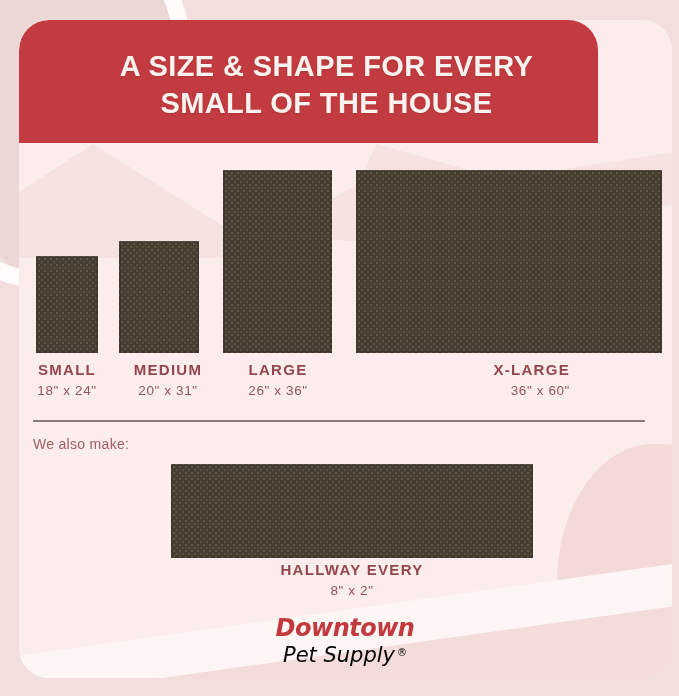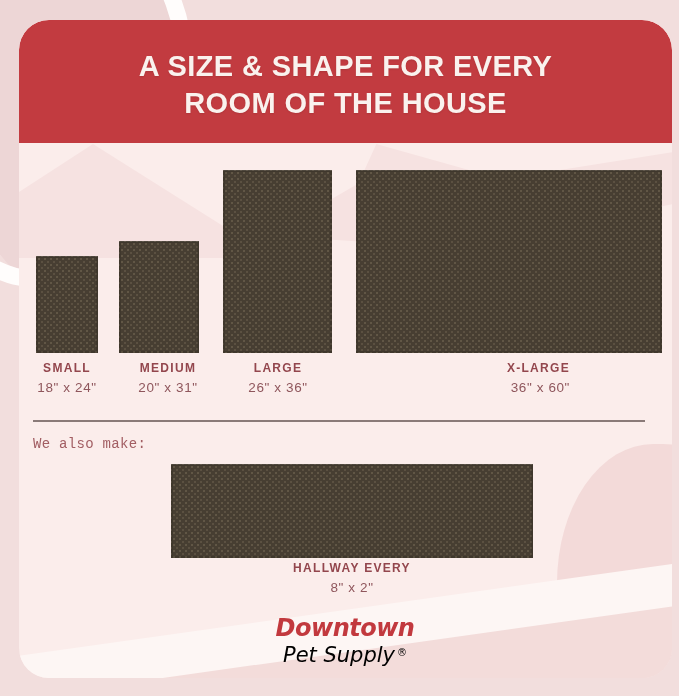--- a/index.html
+++ b/index.html
@@ -24,23 +24,23 @@
     clip-path:polygon(34% 0, 62% 34%, 100% 8%, 100% 58%, 52% 100%, 10% 88%, 30% 38%); }
   .deco-blob-right { left:538px; top:424px; width:210px; height:266px; background:#F3DAD9;
     border-radius:48% 52% 40% 60% / 55% 45% 60% 40%; }
   .deco-band-white { left:-40px; top:584px; width:820px; height:58px; background:#FDF6F4;
     transform:rotate(-8deg); border-radius:40px; }
   .deco-band-pink { left:-60px; top:628px; width:840px; height:84px; background:#F3DCDA;
     transform:rotate(-8deg); border-radius:50px; }
 
   
   .header {
-    position:absolute; left:0; top:0; width:653px; height:123px;
+    position:absolute; left:0; top:0; width:543px; height:123px;
     background:#C23B40; border-radius:30px 30px 0 0;
-    display:flex; align-items:center; justify-content:center;
+    display:flex; align-items:center; justify-content:center;padding-left:36px;
   }
   .header-title {
     color:#FAF2EE; font-weight:bold; font-size:29px; line-height:37px;
     text-align:center; letter-spacing:0.4px; margin-top:6px;
     text-shadow:0 1px 2px rgba(0,0,0,0.10);
   }
 
   
   .mat {
     position:absolute; background-color:#473E32;
@@ -51,31 +51,31 @@
     box-shadow: inset 0 0 0 2px rgba(0,0,0,0.10), inset 0 1px 0 rgba(255,255,255,0.10);
   }
   .mat-small  { left:17px;  top:236px; width:62px;  height:97px; }
   .mat-medium { left:100px; top:221px; width:80px;  height:112px; }
   .mat-large  { left:204px; top:150px; width:109px; height:183px; }
   .mat-xlarge { left:337px; top:150px; width:306px; height:183px; }
   .mat-runner { left:152px; top:444px; width:362px; height:94px; }
 
   
   .size-label { position:absolute; width:122px; text-align:center; top:341px; }
-  .size-name { font-size:12px; font-weight:bold; letter-spacing:1.3px; color:#93464D; }
+  .size-name { font-size:15px; font-weight:bold; letter-spacing:1.3px; color:#93464D; }
   .size-dims { font-size:13.5px; letter-spacing:0.6px; color:#8F565C; margin-top:5px; }
   .label-small  { left:-13px; }
   .label-medium { left:88px; }
   .label-large  { left:198px; }
   .label-xlarge { left:429px;text-align:right; }
   .label-runner { position:absolute; left:233px; width:200px; top:541px; text-align:center; }
 
   
   .divider { position:absolute; left:14px; top:400px; width:612px; height:1.5px; background:#8A7A78; }
-  .also-make { position:absolute; left:14px; top:416px; font-size:14px; color:#A25E63; letter-spacing:0.3px;font-family:Liberation Mono, monospace; }
+  .also-make { position:absolute; left:14px; top:416px; font-size:14px; color:#A25E63; letter-spacing:0.3px; }
 
   
   .brand { position:absolute; left:126px; width:400px; top:594px; text-align:center; }
   .brand-name {
     font-family:"DejaVu Sans", sans-serif; font-style:italic; font-weight:bold;
     font-size:24px; color:#C2393E; letter-spacing:-0.5px;
   }
   .brand-sub {
     font-family:"DejaVu Sans", sans-serif; font-style:italic;
     font-size:21px; color:#000000; margin-top:1px;
@@ -92,21 +92,21 @@
   <div class="card">
     <div class="deco deco-mountain"></div>
     <div class="deco deco-swath"></div>
     <div class="deco deco-blob-right"></div>
     <div class="deco deco-band-white"></div>
     <div class="deco deco-band-pink"></div>
 
     <div class="header">
       <div class="header-title">
         <div>A SIZE &amp; SHAPE FOR EVERY</div>
-        <div>ROOM OF THE HOUSE</div>
+        <div>SMALL OF THE HOUSE</div>
       </div>
     </div>
 
     <div class="mat mat-small"></div>
     <div class="mat mat-medium"></div>
     <div class="mat mat-large"></div>
     <div class="mat mat-xlarge"></div>
 
     <div class="size-label label-small">
       <div class="size-name">SMALL</div>

